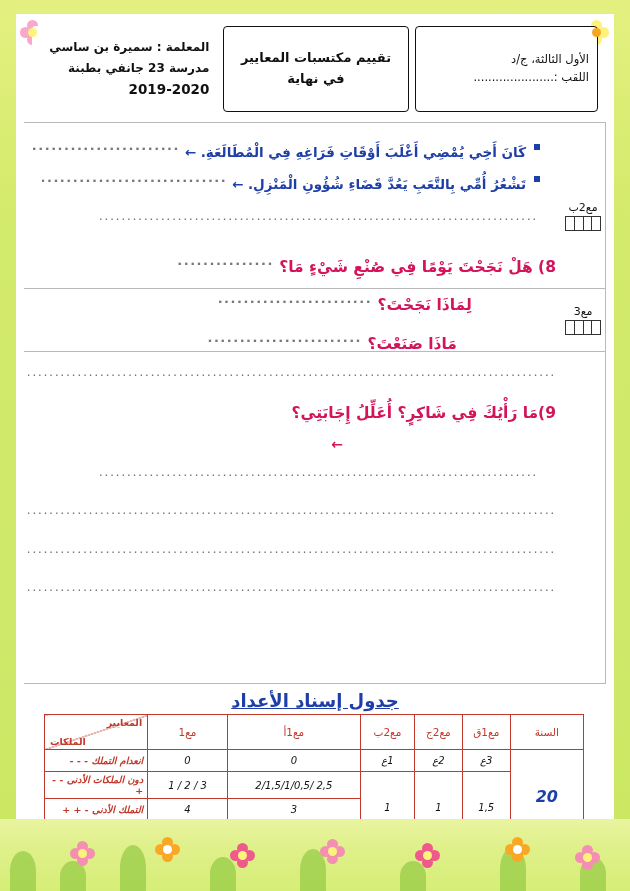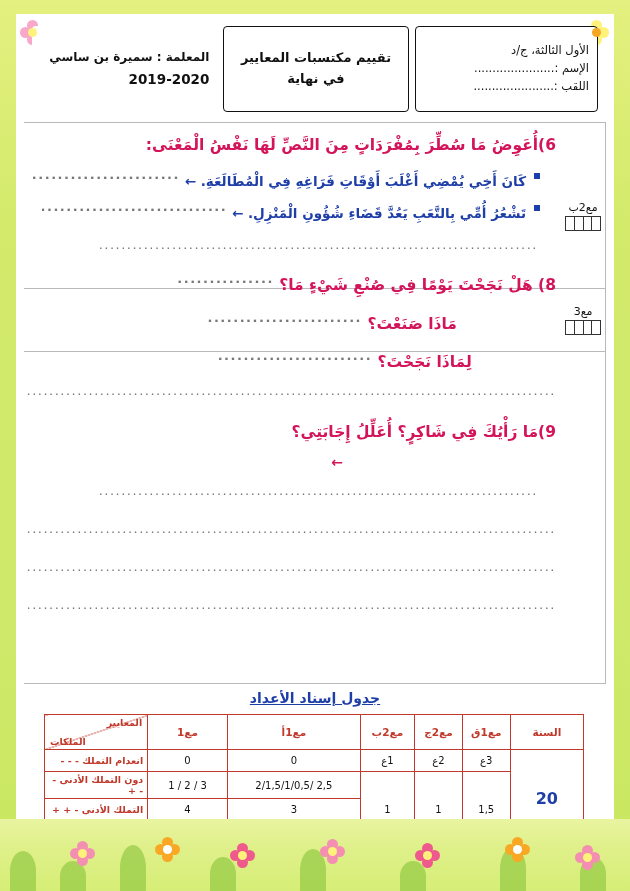--- a/index.html
+++ b/index.html
@@ -93,29 +93,29 @@
     content:"";position:absolute;right:0;top:9px;width:6px;height:6px;background:#1f3fa8;
   }
   .dotline{
     color:#777;font-size:13px;letter-spacing:1.5px;direction:rtl;text-align:right;
     line-height:1.7;white-space:nowrap;overflow:hidden;
   }
   .sep{position:absolute;left:0;right:0;border-top:1px solid #b9b9b9;}
   
   .tbl-title{
     position:absolute;left:0;right:0;top:690px;text-align:center;
-    color:#1f3fa8;font-weight:bold;font-size:14px;text-decoration:underline;
+    color:#1f3fa8;font-weight:bold;font-size:18px;text-decoration:underline;
   }
   .tbl-wrap{
     position:absolute;left:44px;top:714px;width:540px;
   }
   table{border-collapse:collapse;width:540px;background:#fff;font-size:10px;direction:rtl;}
   th,td{border:1px solid #c0392b;text-align:center;color:#111;padding:2px 2px;}
-  thead th{background:#fff;color:#c0392b;font-weight:bold;font-size:10.5px;height:30px;}
-  tbody td{height:17px;}
+  thead th{background:#fff;color:#c0392b;font-weight:normal;font-size:10.5px;height:30px;}
+  tbody td{height:17px;font-style:italic;}
   .crit-cell{
     position:relative;width:92px;color:#c0392b;font-weight:bold;
     background:linear-gradient(to top left, transparent calc(50% - .6px), #c0392b, transparent calc(50% + .6px));
   }
   .crit-cell .tr{position:absolute;top:2px;right:5px;font-size:9.5px;}
   .crit-cell .bl{position:absolute;bottom:2px;left:5px;font-size:9.5px;}
   .rowlabel{color:#c0392b;font-weight:bold;text-align:right;padding-right:4px;font-size:9.5px;}
   .total{font-size:16px;font-weight:bold;color:#1f3fa8;}
   .vcenter{vertical-align:middle;}
 </style>
@@ -137,28 +137,28 @@
     <span style="left:0;top:7px;background:#fff27a;"></span>
     <span style="left:7px;top:0;background:#fff27a;"></span>
     <span style="left:14px;top:7px;background:#fff27a;"></span>
     <span style="left:7px;top:14px;background:#fff27a;"></span>
     <span class="c" style="background:#f5a623;"></span>
   </div>
 
   <div class="header">
     <div class="hbox right">
       <div class="h-line">الأول الثالثة، ج/د</div>
-      <div class="h-line dots">الإسم :......................</div>
       <div class="h-line dots">اللقب :......................</div>
     </div>
     <div class="hbox mid">
       <div class="mid-t">تقييم مكتسبات المعايير في نهاية</div>
     </div>
     <div class="hbox left">
       <div class="left-t">المعلمة : سميرة بن ساسي</div>
+      <div class="left-t">مدرسة 23 جانفي بطبنة</div>
       <div class="left-t year">2019-2020</div>
     </div>
   </div>
 
   <div class="sheet">
 
     <div class="markcol">
       <div class="mark-cell" style="top:78px;">
         <div class="mark-label">مع2ب</div>
         <div class="mark-grid">
@@ -178,45 +178,44 @@
           </div>
       </div>
     </div>
 
     <div class="sep" style="top:165px;"></div>
     <div class="sep" style="top:228px;"></div>
     <div class="sep" style="top:560px;"></div>
 
     <div class="body">
 
-      <div class="q">6)أُعَوِضُ مَا سُطِّرَ بِمُفْرَدَاتٍ مِنَ النَّصِّ لَهَا نَفْسُ الْمَعْنَى:</div>
       <ul class="bullets">
         <li>
           <span>كَانَ أَخِي يُمْضِي أَغْلَبَ أَوْقَاتِ فَرَاغِهِ فِي الْمُطَالَعَةِ. ←</span>
           <span class="dotline" style="display:inline-block;width:150px;">..............................</span>
         </li>
         <li>
           <span>تَشْعُرُ أُمِّي بِالتَّعَبِ يَعُدَّ قَضَاءِ شُؤُونِ الْمَنْزِلِ. ←</span>
           <span class="dotline" style="display:inline-block;width:185px;">..............................</span>
         </li>
       </ul>
 
       <div class="dotline" style="margin:6px 18px 0 0;width:440px;">................................................................................................</div>
 
-      <div class="q" style="margin-top:12px;">
+      <div class="q" style="margin-top:23px;">
         <span>8)  هَلْ نَجَحْتَ يَوْمًا فِي صُنْعِ شَيْءٍ مَا؟</span>
         <span class="dotline" style="display:inline-block;width:120px;">...............</span>
+      </div>
+      <div class="q" style="margin-top:6px;text-align:center;padding-left:30px;">
+        <span>لِمَاذَا نَجَحْتَ؟</span>
+        <span class="dotline" style="display:inline-block;width:230px;">........................</span>
       </div>
       <div class="q" style="margin-top:6px;text-align:center;padding-left:60px;">
         <span>مَاذَا صَنَعْتَ؟</span>
         <span class="dotline" style="display:inline-block;width:175px;">........................</span>
-      </div>
-      <div class="q" style="margin-top:6px;text-align:center;padding-left:30px;">
-        <span>لِمَاذَا نَجَحْتَ؟</span>
-        <span class="dotline" style="display:inline-block;width:230px;">........................</span>
       </div>
       <div class="dotline" style="margin:2px 0 0 0;width:100%;">................................................................................................</div>
 
       <div class="q" style="margin-top:16px;">
         <span>9)مَا رَأْيُكَ فِي شَاكِرٍ؟ أُعَلِّلُ إِجَابَتِي؟</span>
       </div>
       <div class="q" style="margin-top:2px;text-align:center;padding-left:90px;font-size:14px;">←</div>
       <div class="dotline" style="margin:4px 18px 0 0;width:440px;">................................................................................................</div>
       <div class="dotline" style="margin:16px 0 0 0;width:100%;">................................................................................................</div>
       <div class="dotline" style="margin:16px 0 0 0;width:100%;">................................................................................................</div>
@@ -252,21 +251,21 @@
           <td>0</td>
           <td>0</td>
           <td class="rowlabel">انعدام التملك - - -</td>
         </tr>
         <tr>
           <td rowspan="3" class="vcenter">1,5</td>
           <td rowspan="3" class="vcenter">1</td>
           <td rowspan="3" class="vcenter">1</td>
           <td>2,5 /2/1,5/1/0,5</td>
           <td>3 / 2 / 1</td>
-          <td class="rowlabel">دون التملك الأدنى - - +</td>
+          <td class="rowlabel">دون الملكات الأدنى - - +</td>
         </tr>
         <tr>
           <td>3</td>
           <td>4</td>
           <td class="rowlabel">التملك الأدنى - + +</td>
         </tr>
         <tr>
           <td>4,5/4 /3,5</td>
           <td>6 / 5</td>
           <td class="rowlabel">التملك الأقصى + + +</td>

